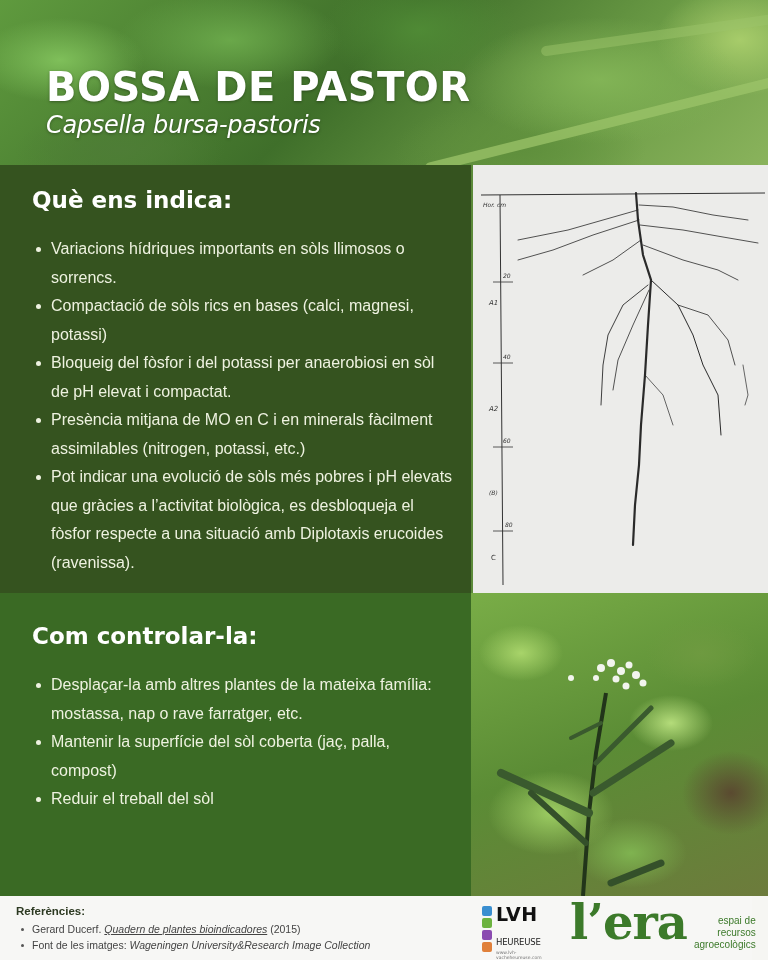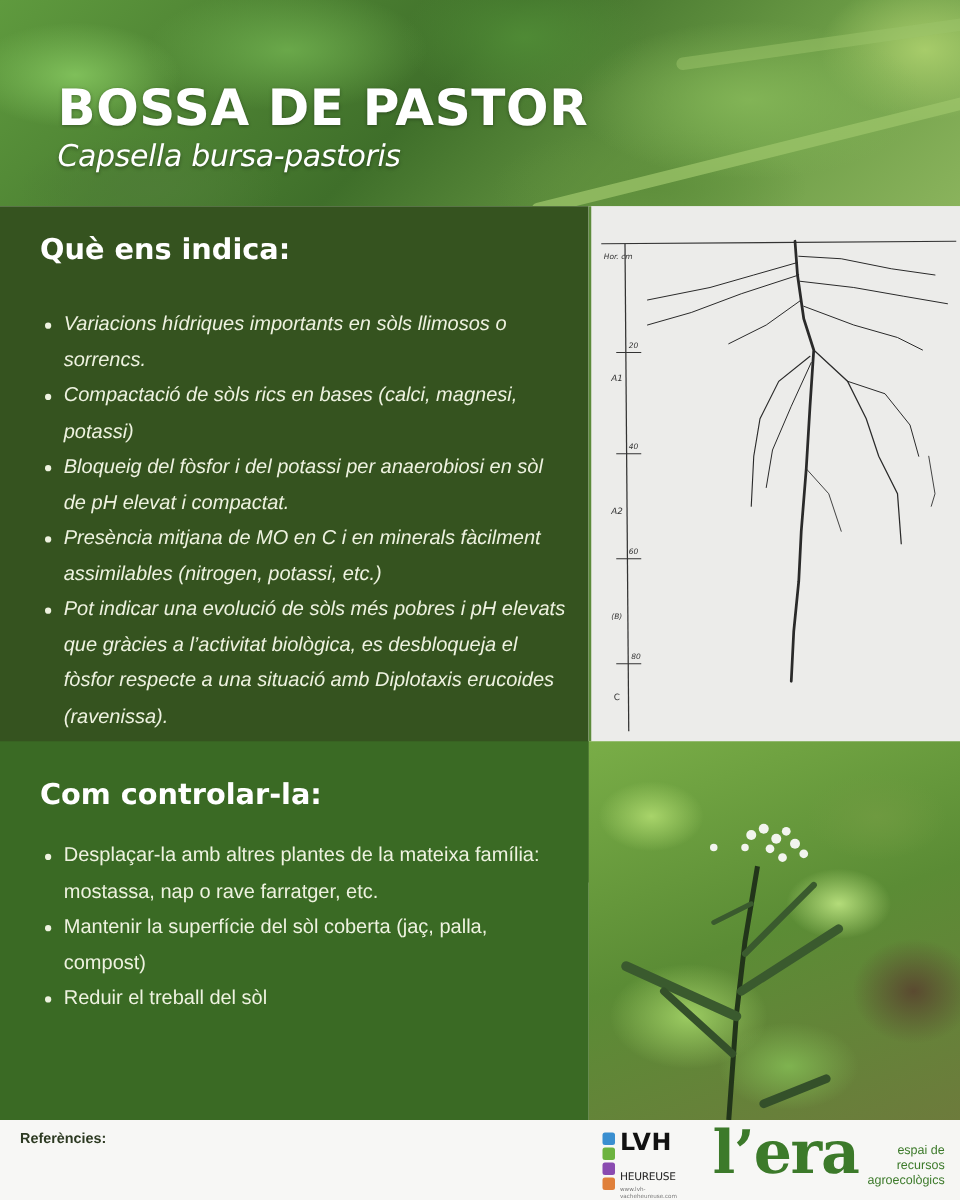--- a/index.html
+++ b/index.html
@@ -46,21 +46,21 @@
   }
   .section-heading {
     position: absolute; left: 32px;
     font-family: "DejaVu Sans", sans-serif; font-weight: bold;
     font-size: 23px; color: #ffffff;
   }
   .section1 .section-heading { top: 22px; }
   .section2 .section-heading { top: 30px; }
 
   .bullets { position: absolute; left: 34px; list-style: none; width: 420px; }
-  .section1 .bullets { top: 81px; font-style: italic; }
+  .section1 .bullets { top: 70px; }
   .section2 .bullets { top: 78px; }
   .bullets li {
     position: relative; padding-left: 17px;
     font-family: "Liberation Sans", sans-serif; font-size: 16px;
     line-height: 28.5px; color: #eef2e0;
   }
   .bullets li::before {
     content: ""; position: absolute; left: 2px; top: 12px;
     width: 5px; height: 5px; border-radius: 50%; background: #eef2e0;
   }
@@ -210,20 +210,28 @@
       <circle cx="145" cy="86" r="3.5"></circle>
         <circle cx="155" cy="93" r="3.5"></circle>
         <circle cx="125" cy="85" r="3"></circle>
       <circle cx="100" cy="85" r="3"></circle>
     </g>
   </svg>
 </div>
 
 <div class="footer">
   <div class="ref-title">Referències:</div>
+  <ul class="ref-list">
+    <li>
+      <span>Gerard Ducerf. </span><span class="book">Quadern de plantes bioindicadores</span><span> (2015)</span>
+    </li>
+    <li>
+      <span>Font de les imatges: </span><span class="coll">Wageningen University&amp;Research Image Collection</span>
+    </li>
+  </ul>
 </div>
 
 <div class="lvh-logo">
   <div class="lvh-icons">
     <span style="background:#3a8fd0"></span>
     <span style="background:#6cb33f"></span>
     <span style="background:#8a4bb0"></span>
     <span style="background:#e0803a"></span>
   </div>
   <div class="lvh-big">LVH</div>

